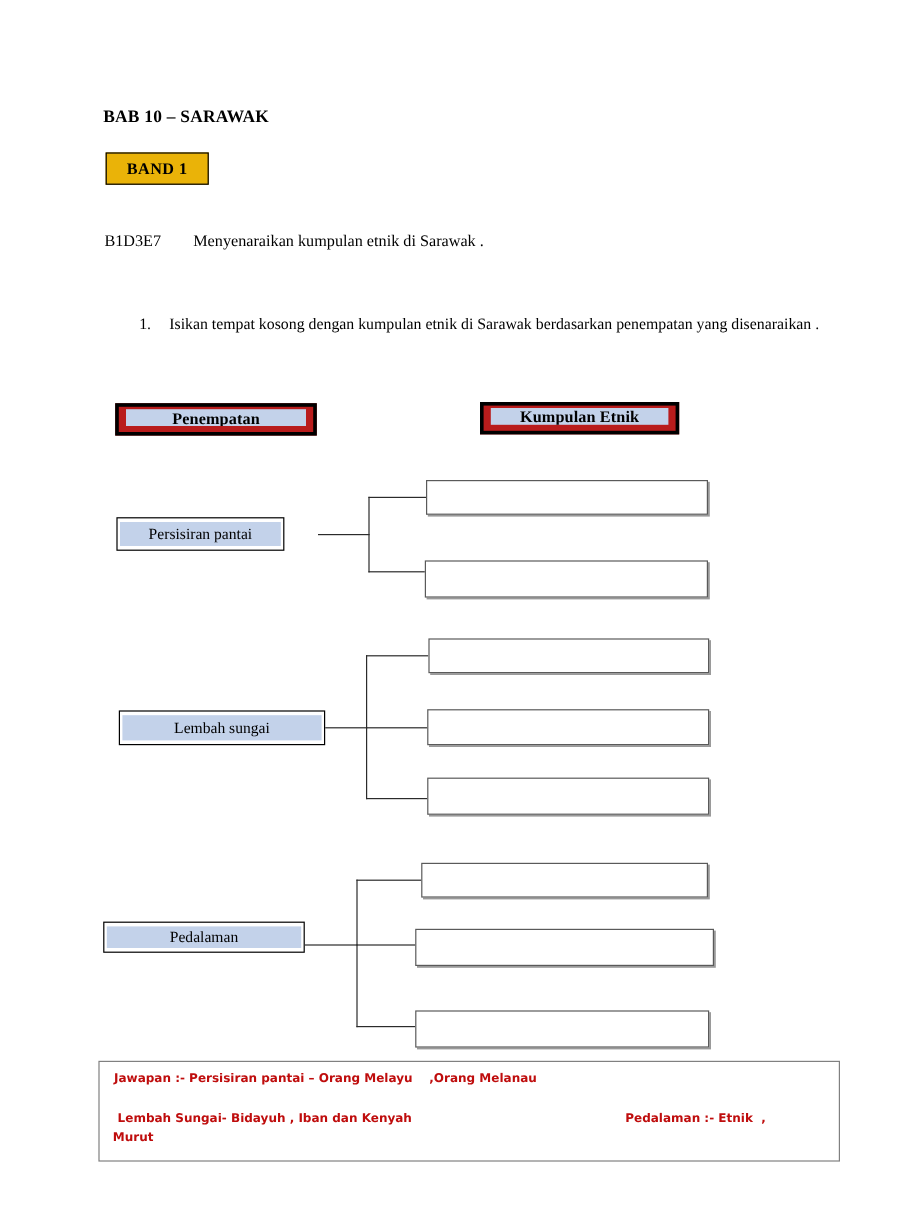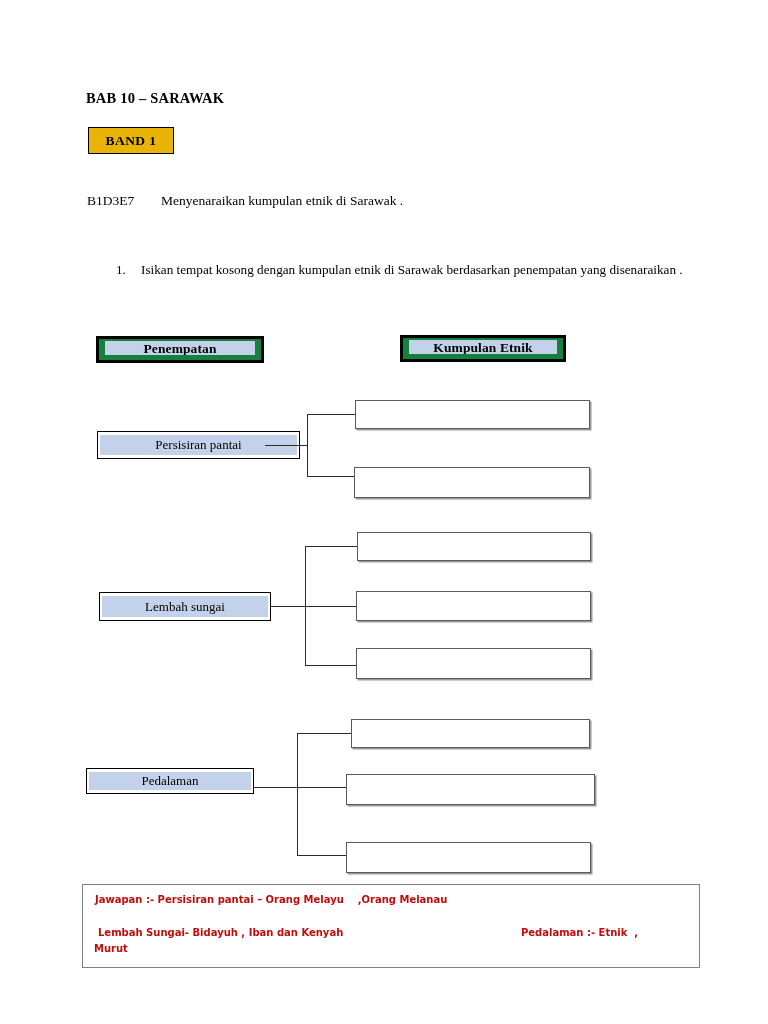--- a/index.html
+++ b/index.html
@@ -79,21 +79,21 @@
   }
   .instruction .txt {
     display: block;
     margin-left: 25px;
   }
 
   
   .col-head {
     position: absolute;
     border: 3.5px solid #000000;
-    background: #15803d;
+    background: #b91c1c;
     box-sizing: border-box;
     padding: 2px;
     overflow: hidden;
   }
   .col-head .fill {
     background: #c3d2ea;
     height: 14px;
     overflow: hidden;
     display: flex;
     align-items: flex-start;
@@ -140,21 +140,21 @@
     height: 100%;
     display: flex;
     align-items: center;
     justify-content: center;
   }
   .cat-label .fill span {
     font-size: 13px;
     white-space: nowrap;
   }
 
-  #label-persisiran { left: 97px;  top: 431px; width: 203px; height: 28px; }
+  #label-persisiran { left: 97px;  top: 431px; width: 140px; height: 28px; }
   #label-lembah     { left: 99px;  top: 592px; width: 172px; height: 29px; }
   #label-pedalaman  { left: 86px;  top: 768px; width: 168px; height: 26px; }
 
   
   .blank-box {
     position: absolute;
     background: #ffffff;
     border: 1.2px solid #5a5a5a;
     box-sizing: border-box;
     box-shadow: 1.5px 1.5px 0 #9a9a9a;

